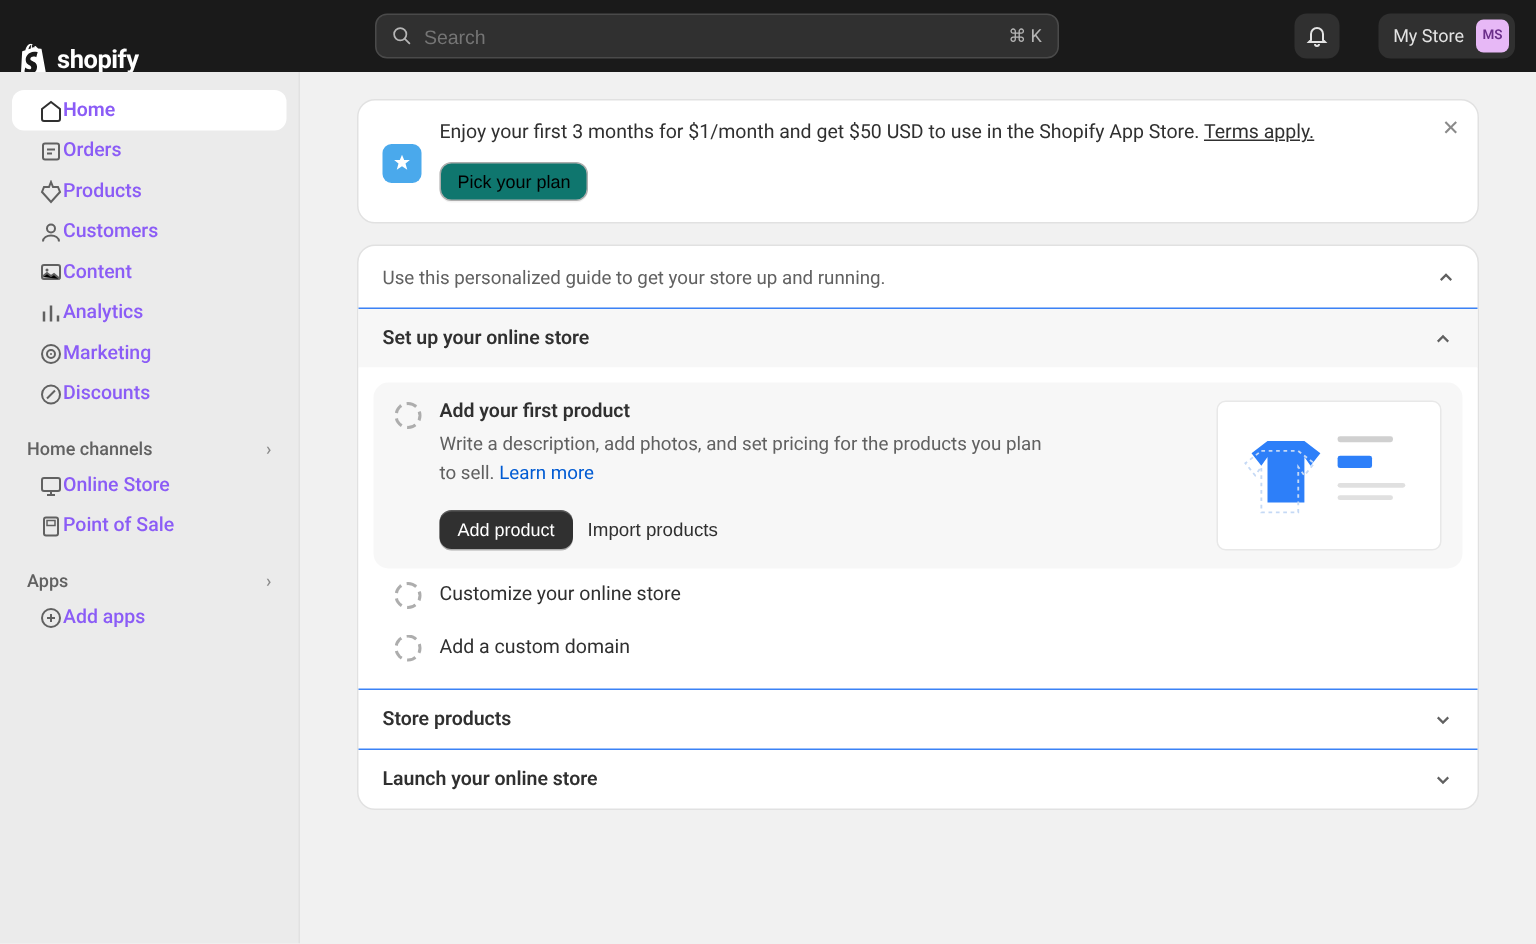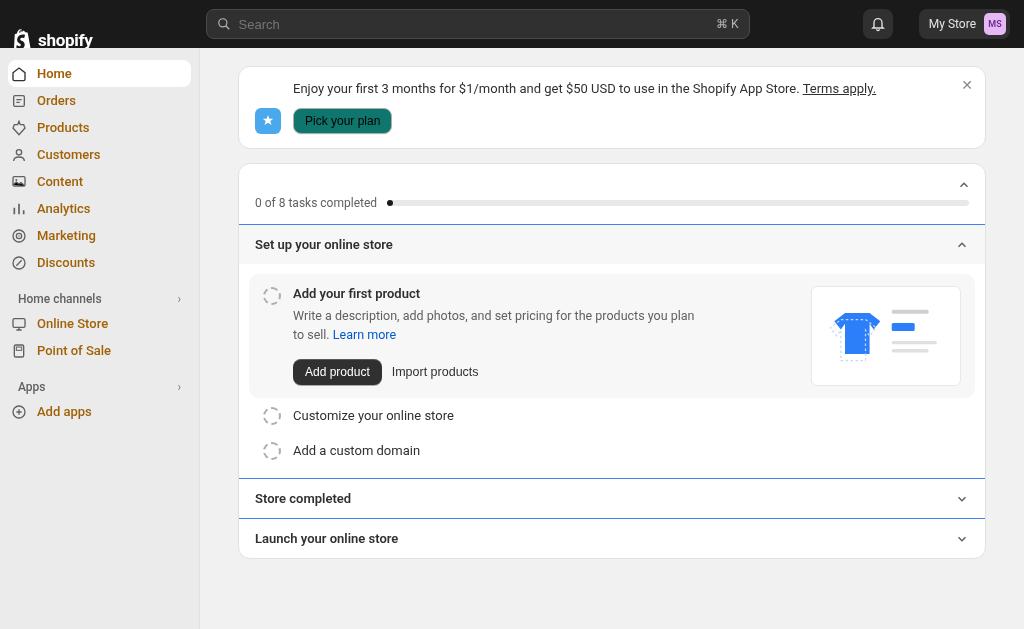--- a/index.html
+++ b/index.html
@@ -2,38 +2,38 @@
 <html><head>
 <meta charset="utf-8">
 <style>
 * { box-sizing: border-box; margin: 0; padding: 0; }
 body { font-family: -apple-system, BlinkMacSystemFont, "Segoe UI", Roboto, sans-serif; background: #f1f1f1; width: 1024px; height: 629px; overflow: hidden; font-size: 13px; color: #303030; }
 
 .topbar { height: 48px; background: #1a1a1a; display: flex; align-items: center; padding: 0 14px; gap: 14px; }
 .logo { display: flex; align-items: center; gap: 4px; color: #fff; font-weight: 700; font-size: 17px; letter-spacing: -0.3px; margin-top: 32px; }
 .logo svg { width: 20px; height: 22px; }
 .search-wrap { flex: 1; display: flex; justify-content: center; }
-.search { width: 544px; background: #303030; border: 1px solid #4a4a4a; border-radius: 8px; height: 30px; display: flex; align-items: center; padding: 0 10px; color: #b5b5b5; gap: 8px; }
+.search { width: 456px; background: #303030; border: 1px solid #4a4a4a; border-radius: 8px; height: 30px; display: flex; align-items: center; padding: 0 10px; color: #b5b5b5; gap: 8px; }
 .search input { background: transparent; border: none; outline: none; color: #b5b5b5; flex: 1; font-size: 13px; }
 .kbd { font-size: 12px; color: #b5b5b5; }
 .top-actions { display: flex; align-items: center; gap: 26px; }
 .bell { width: 30px; height: 30px; background: #303030; border-radius: 8px; display: flex; align-items: center; justify-content: center; }
 .store-btn { background: #303030; border-radius: 8px; height: 30px; display: flex; align-items: center; padding: 0 4px 0 10px; gap: 8px; color: #e3e3e3; font-size: 12px; }
 .avatar { width: 22px; height: 22px; border-radius: 5px; background: #e7b8f6; color: #6b2e8a; font-size: 9px; font-weight: 600; display: flex; align-items: center; justify-content: center; }
 
 .main { display: flex; height: calc(100% - 48px); }
 .sidebar { width: 200px; background: #ebebeb; padding: 12px 8px; border-right: 1px solid #e1e1e1; }
-.nav-item { display: flex; align-items: center; gap: 10px; padding: 4px 3px; border-radius: 8px; cursor: pointer; color: #a16207; font-size: 13px; font-weight: 500; height: 27px; }
+.nav-item { display: flex; align-items: center; gap: 0; padding: 4px 18px; border-radius: 8px; cursor: pointer; color: #8b5cf6; font-size: 13px; font-weight: 500; height: 27px; }
 .nav-item.active { background: #fff; font-weight: 600; }
 .nav-item .nico { width: 16px; height: 16px; display: flex; align-items: center; justify-content: center; color: #4a4a4a; }
 .section-head { display: flex; align-items: center; justify-content: space-between; padding: 6px 10px 4px; color: #616161; font-size: 12px; font-weight: 500; margin-top: 10px; }
 .chev { color: #8a8a8a; }
 
 .content { flex: 1; overflow-y: auto; padding: 18px 38px; }
-.banner { background: #fff; border-radius: 12px; border: 1px solid #e1e1e1; padding: 14px 16px; display: flex; gap: 12px; position: relative; align-items: flex-end; }
+.banner { background: #fff; border-radius: 12px; border: 1px solid #e1e1e1; padding: 14px 16px; display: flex; gap: 12px; position: relative; align-items: center; }
 .banner-icon { width: 26px; height: 26px; background: #4aa9ec; border-radius: 6px; display: flex; align-items: center; justify-content: center; flex-shrink: 0; margin-top: 2px; }
 .banner-body { flex: 1; }
 .banner-text { font-size: 13px; color: #303030; }
 .banner-text a { color: #303030; text-decoration: underline; }
 .pick-btn { margin-top: 12px; background: #0f766e; border: 1px solid #adadad; border-radius: 8px; padding: 5px 11px; font-size: 12px; cursor: pointer; box-shadow: 0 1px 0 rgba(0,0,0,0.05); }
 .close-x { position: absolute; right: 12px; top: 10px; color: #8a8a8a; cursor: pointer; font-size: 14px; }
 
 .guide { background: #fff; border-radius: 12px; border: 1px solid #e1e1e1; margin-top: 14px; }
 .guide-head { padding: 14px 16px 12px; position: relative; }
 .guide-title { font-weight: 600; font-size: 14px; margin-bottom: 4px; }
@@ -223,31 +223,26 @@
         <div class="banner-text">
           <span>Enjoy your first 3 months for $1/month and get $50 USD to use in the Shopify App Store. </span><a href="#">Terms apply.</a>
         </div>
         <button class="pick-btn">Pick your plan</button>
       </div>
       <span class="close-x">✕</span>
     </div>
 
     <div class="guide">
       <div class="guide-head">
+        <div class="guide-sub">Use this personalized guide to get your store up and running.</div>
         <span class="guide-chev">
             <svg width="14" height="14" viewBox="0 0 24 24">
               <path fill="none" stroke="#616161" stroke-width="2.5" d="M6 15l6-6 6 6"></path>
             </svg>
           </span>
-      </div>
-      <div class="progress-row">
-        <span class="progress-text">0 of 8 tasks completed</span>
-        <div class="progress-track">
-            <div class="progress-fill"></div>
-          </div>
       </div>
 
       <div class="section-row sub">
         <span class="section-label">Set up your online store</span>
         <span>
             <svg width="14" height="14" viewBox="0 0 24 24">
               <path fill="none" stroke="#616161" stroke-width="2.5" d="M6 15l6-6 6 6"></path>
             </svg>
           </span>
       </div>
@@ -282,21 +277,21 @@
           <div class="task-circle"></div>
           <span class="tlabel">Customize your online store</span>
         </div>
         <div class="task-collapsed">
           <div class="task-circle"></div>
           <span class="tlabel">Add a custom domain</span>
         </div>
       </div>
 
       <div class="section-row">
-        <span class="section-label">Store completed</span>
+        <span class="section-label">Store products</span>
         <span>
             <svg width="14" height="14" viewBox="0 0 24 24">
               <path fill="none" stroke="#616161" stroke-width="2.5" d="M6 9l6 6 6-6"></path>
             </svg>
           </span>
       </div>
       <div class="section-row">
         <span class="section-label">Launch your online store</span>
         <span>
             <svg width="14" height="14" viewBox="0 0 24 24">

